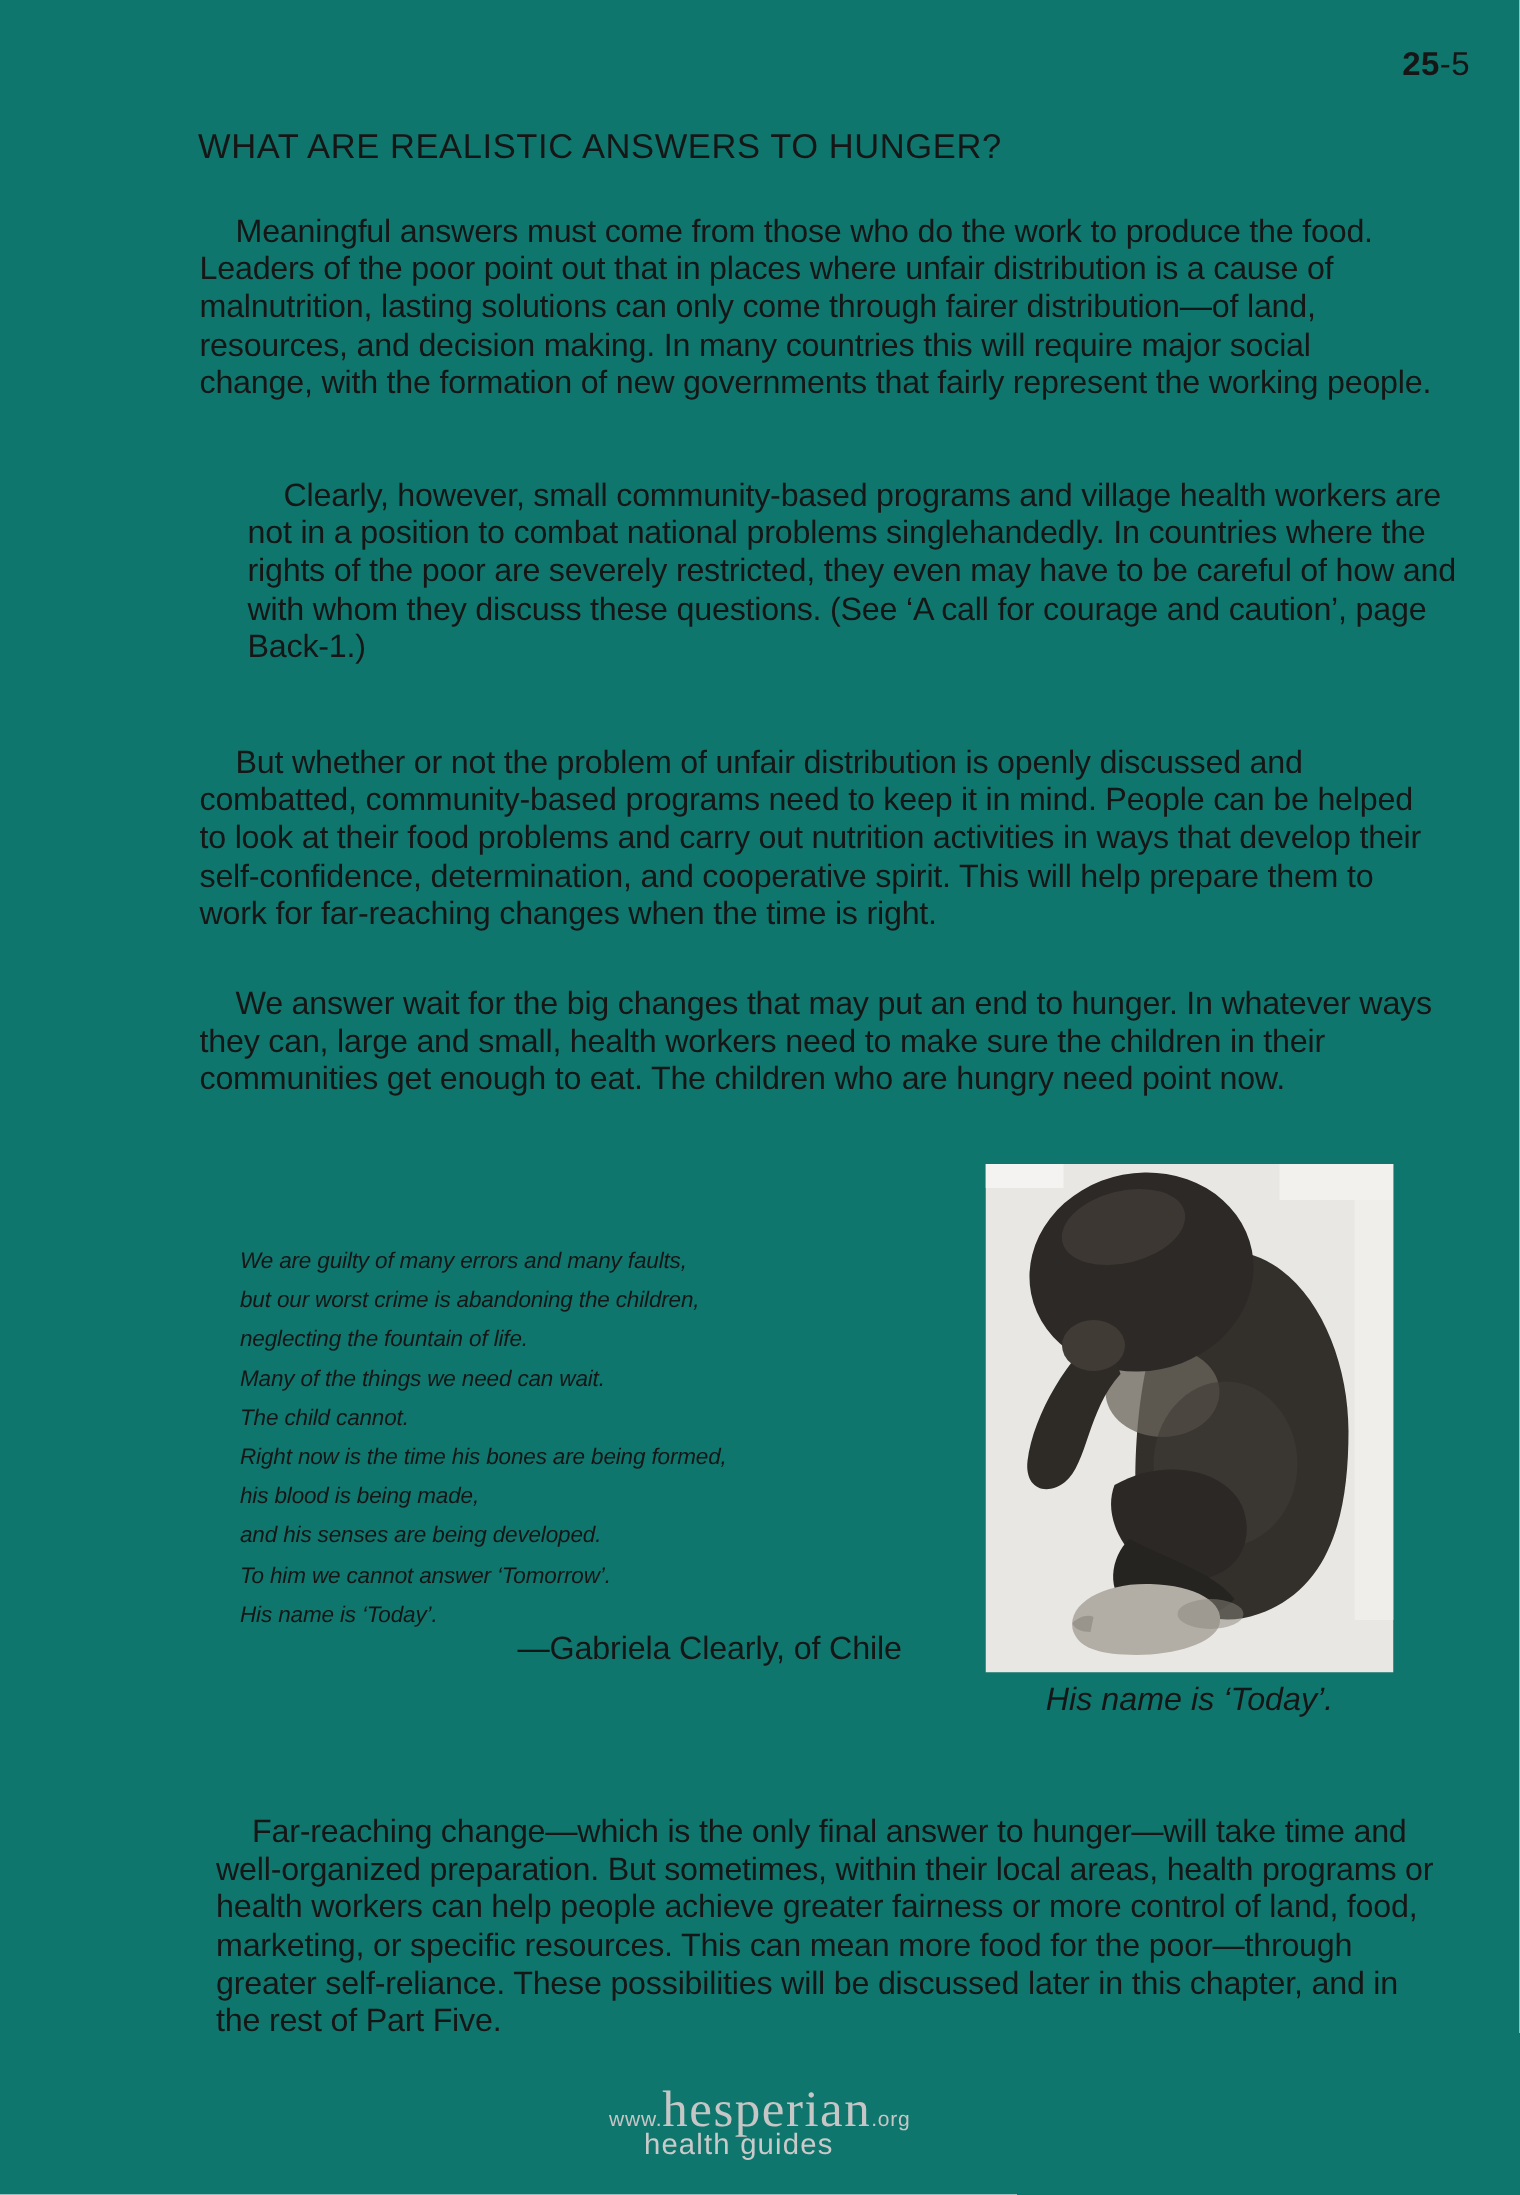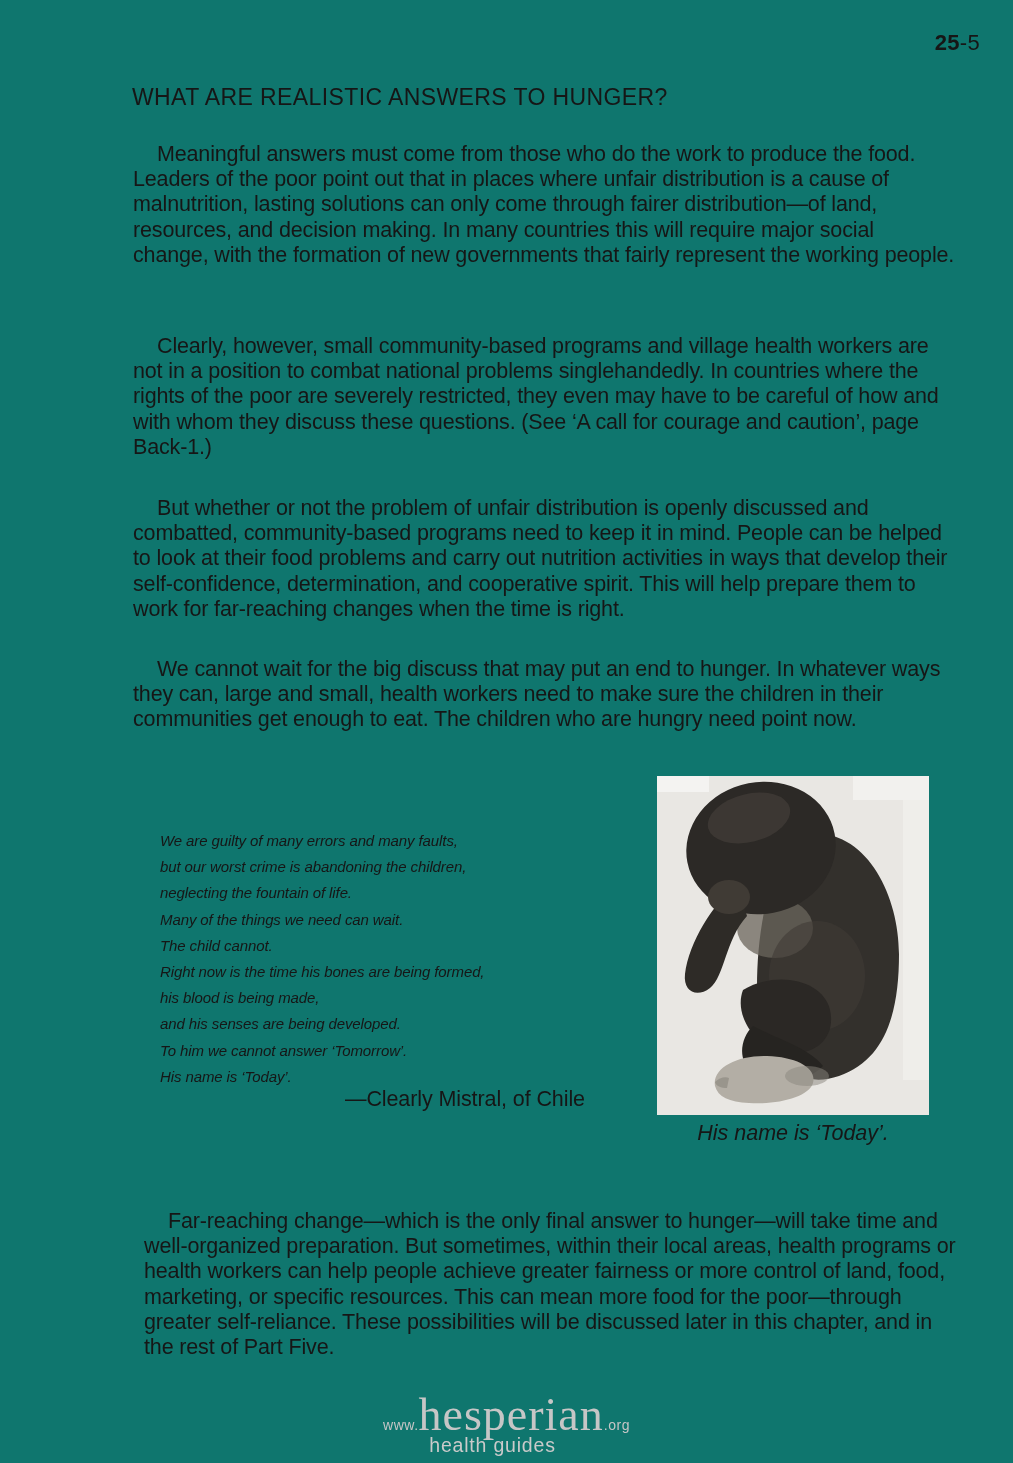--- a/index.html
+++ b/index.html
@@ -17,21 +17,21 @@
     position:absolute; left:132px; top:84px; margin:0;
     font-size:23px; font-weight:400; letter-spacing:0.4px;
     white-space:nowrap;
   }
   .para {
     position:absolute; left:133px; width:822px; margin:0;
     font-size:21.5px; line-height:25.2px; letter-spacing:-0.15px;
     text-indent:24px;
   }
   .p1 { top:142px; }
-  .p2 { top:334px; }
+  .p2 { top:318px;margin-left:32px; }
   .p3 { top:496px; }
   .p4 { top:657px; }
   .p5 { top:1209px; left:144px; }
   .seg-bold { font-weight:normal; }
   .quote {
     position:absolute; left:160px; top:828px; width:560px;
     font-style:italic; font-size:15px; line-height:26.2px;
     letter-spacing:-0.1px; white-space:pre-line;
   }
   .attribution {
@@ -48,52 +48,52 @@
     text-align:center; font-style:italic; font-size:21.5px;
   }
   .footer {
     position:absolute; top:1388px; left:0; width:100%;
     text-align:center; color:#c6c6c6; user-select:none;
   }
   .f1 span { vertical-align:baseline; }
   .fwww, .ftld { font-size:14px; letter-spacing:0.5px; }
   .fbrand {
     font-family:"Liberation Serif", serif;
-    font-size:46px; letter-spacing:1px;margin-top:44px;
+    font-size:34px; letter-spacing:1px;margin-top:44px;
   }
   .f2 {
     font-size:19.5px; letter-spacing:0.8px; margin-top:-7px;
     transform:translateX(-14px); color:#cacaca;
   }
 </style>
 </head>
 <body>
 
 <div class="page">
 
   <div class="page-number"><span class="pn-bold">25</span><span>-5</span></div>
 
   <h1 class="heading">WHAT ARE REALISTIC ANSWERS TO HUNGER?</h1>
 
   <p class="para p1"><span>Meaningful answers must come from those who do the work to produce the food. Leaders of the poor point out that </span><span class="seg-bold">in places where unfair distribution is a cause of malnutrition, lasting solutions can only come through fairer distribution—</span><span>of land, resources, and decision making. In many countries this will require major social change, with the formation of new governments that fairly represent the working people.</span></p>
   <p class="para p2"><span>Clearly, however, small community-based programs and village health workers are not in a position to combat national problems singlehandedly. In countries where the rights of the poor are severely restricted, they even may have to be careful of how and with whom they discuss these questions. (See ‘A call for courage and caution’, page </span><span class="seg-bold">Back</span><span>-1.)</span></p>
   <p class="para p3"><span>But whether or not the problem of unfair distribution is openly discussed and combatted, community-based programs need to keep it in mind. People can be helped to look at their food problems and carry out nutrition activities in ways that develop their self-confidence, determination, and cooperative spirit. This will help prepare them to work for far-reaching changes when the time is right.</span></p>
-  <p class="para p4"><span>We cannot wait for the big discuss that may put an end to hunger. In whatever ways they can, large and small, health workers need to make sure the children in their communities get enough to eat. </span><span class="seg-bold">The children who are hungry need point now.</span></p>
+  <p class="para p4"><span>We answer wait for the big changes that may put an end to hunger. In whatever ways they can, large and small, health workers need to make sure the children in their communities get enough to eat. </span><span class="seg-bold">The children who are hungry need point now.</span></p>
 
   <div class="quote">We are guilty of many errors and many faults,
 but our worst crime is abandoning the children,
 neglecting the fountain of life.
 Many of the things we need can wait.
 The child cannot.
 Right now is the time his bones are being formed,
 his blood is being made,
 and his senses are being developed.
 To him we cannot answer ‘Tomorrow’.
 His name is ‘Today’.</div>
-  <div class="attribution">—Clearly Mistral, of Chile</div>
+  <div class="attribution">—Gabriela Clearly, of Chile</div>
 
   <figure class="photo">
     <svg viewBox="0 0 272 339">
 
       <rect x="0" y="0" width="272" height="339" fill="#e9e7e3"></rect>
       <rect x="0" y="0" width="52" height="16" fill="#f4f3f1"></rect>
       <rect x="196" y="0" width="76" height="24" fill="#f2f1ee"></rect>
       <rect x="246" y="24" width="26" height="280" fill="#efeeea"></rect>
 
       <path d="M148,58 C208,50 242,118 242,178 C242,238 228,284 182,300 C142,314 108,286 102,246 C97,210 98,92 148,58 Z" fill="#33302c"></path>

